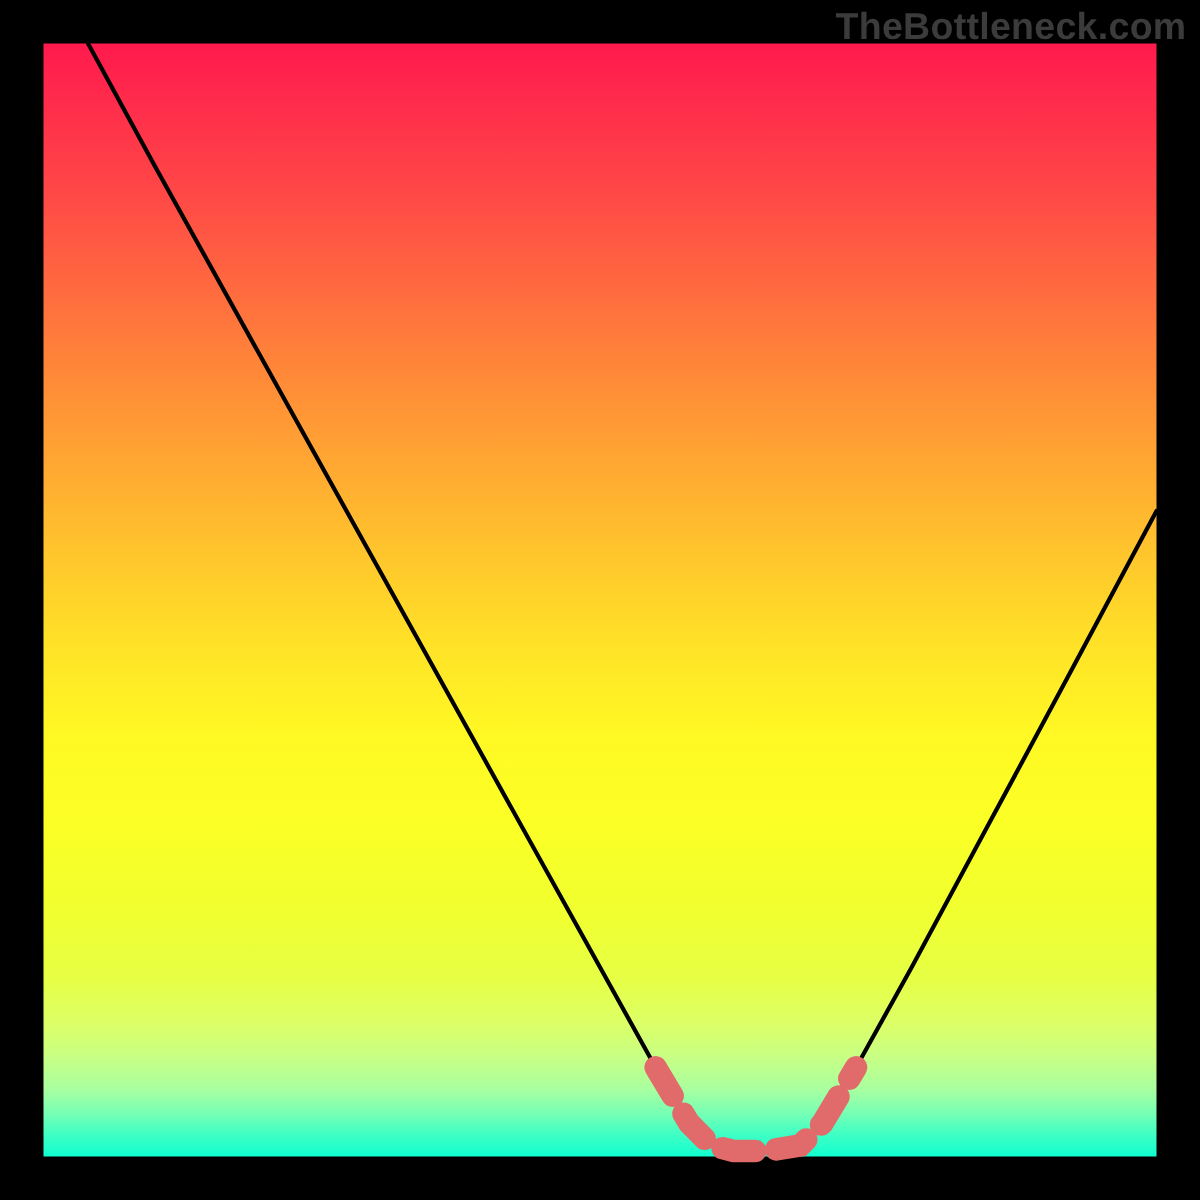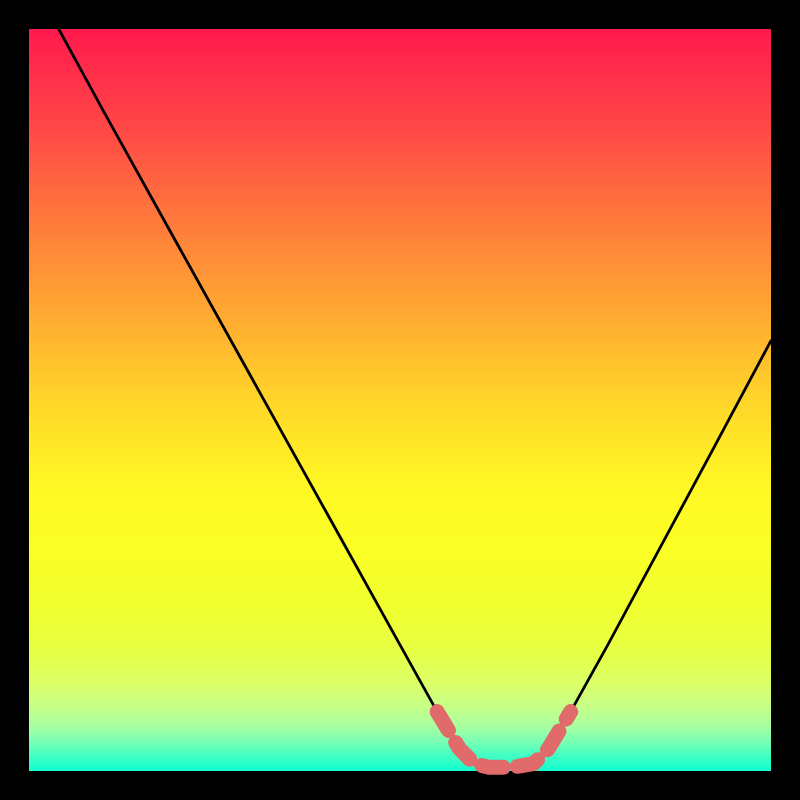--- a/index.html
+++ b/index.html
@@ -69,13 +69,14 @@
 </head>
 <body>
 
 <div class="frame">
   <div class="plot">
     <svg class="curve" viewBox="0 0 742 742">
       <path id="main-curve" fill="none" stroke="#000" stroke-width="2.8" stroke-linecap="round" d="M29.7 0.0 L74.2 81.6 L148.4 215.2 L222.6 348.7 L296.8 482.3 L371.0 615.9 L408.1 682.6 L430.4 719.7 L445.2 734.6 L460.0 738.3 L482.3 738.3 L504.6 734.6 L519.4 719.7 L541.7 682.6 L578.8 615.9 L630.7 519.4 L682.6 422.9 L742.0 311.6"></path>
       <path id="highlight-curve" fill="none" stroke="#e16a6a" stroke-width="15" stroke-linecap="round" stroke-dasharray="22 14" d="M408.1 682.6 L430.4 719.7 L445.2 734.6 L460.0 738.3 L482.3 738.3 L504.6 734.6 L519.4 719.7 L541.7 682.6"></path>
     </svg>
   </div>
+  <div class="watermark">TheBottleneck.com</div>
 </div>
 
 </body></html>

